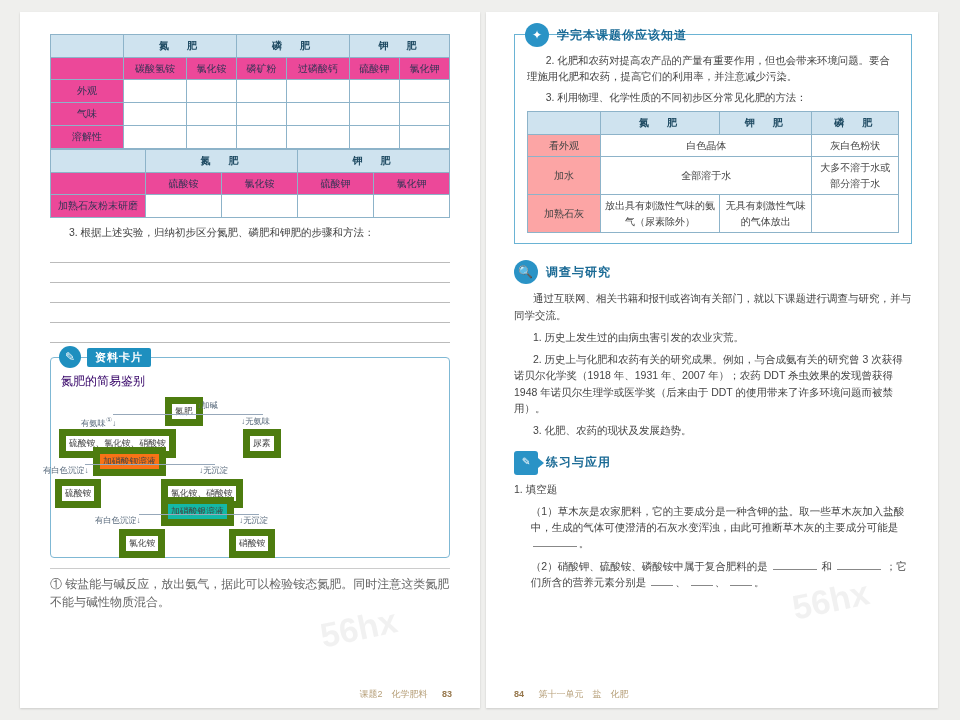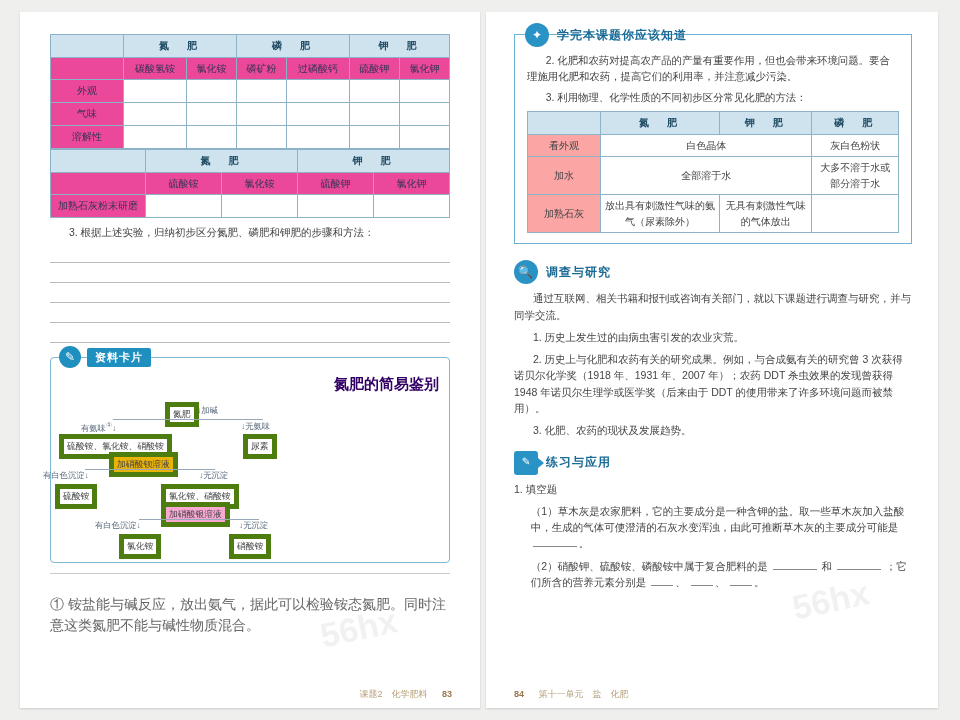--- a/index.html
+++ b/index.html
@@ -18,34 +18,34 @@
   
   p{margin:6px 0;text-indent:1.8em;font-size:10.5px}
   p.noindent{text-indent:0}
   
   .ansline{border-bottom:1px solid #bbb;height:16px;margin:3px 0}
   
   .card{border:1px solid #7fb8d4;border-radius:4px;margin-top:14px;padding:8px 10px 10px}
   .card-head{display:flex;align-items:center;margin:-20px 0 4px -2px}
   .card-icon{width:22px;height:22px;border-radius:50%;background:#1e8fbf;color:#fff;display:flex;align-items:center;justify-content:center;font-size:12px}
   .card-title{margin-left:6px;background:#1e8fbf;color:#fff;padding:1px 8px;border-radius:2px;font-size:11px;font-weight:600;letter-spacing:1px}
-  .card-subtitle{text-align:right;font-weight:700;color:#306;margin:2px 0 6px;font-size:15px}
+  .card-subtitle{text-align:left;font-weight:400;color:#306;margin:2px 0 6px;font-size:12px}
   .card-body{display:flex;gap:8px}
   .card-left{width:33%;font-size:9.5px;color:#2b4a5c;line-height:1.5;text-indent:1.6em}
   .card-diag{flex:1;position:relative}
-  .dbox{position:absolute;border:5px solid #4d7c0f;background:#fff;padding:1px 3px;white-space:nowrap;font-size:8.8px;text-align:right}
+  .dbox{position:absolute;border:7px solid #4d7c0f;background:#fff;padding:1px 3px;white-space:nowrap;font-size:8.8px;text-align:right}
   .dl{position:absolute;background:#97a8ba}
   .dlab{position:absolute;font-size:8.3px;color:#5b6c7e;white-space:nowrap}
   
   .footer-l,.footer-r{position:absolute;bottom:6px;font-size:9px;color:#97784d}
   .footer-l{right:28px}
   .footer-r{left:28px}
   .pageno{font-weight:600}
   .foottext{color:#b7a07a;margin:0 12px}
-  .footnote{border-top:1px solid #ccc;margin-top:10px;padding-top:20px;font-size:14px;color:#666}
+  .footnote{border-top:1px solid #ccc;margin-top:10px;padding-top:6px;font-size:12px;color:#666}
   
   .wm{position:absolute;font-size:34px;color:rgba(180,180,180,.18);pointer-events:none;font-weight:600}
   
   .r-box{border:1px solid #6ab3d4;padding:10px 12px;margin-bottom:16px}
   .r-head{display:flex;align-items:center;margin:-22px 0 6px -2px}
   .r-icon{width:24px;height:24px;border-radius:50%;background:#2a93c6;color:#fff;display:flex;align-items:center;justify-content:center;font-size:12px}
   .r-icon-sq{width:24px;height:24px;background:#2a93c6;color:#fff;display:flex;align-items:center;justify-content:center;border-radius:3px;position:relative}
   .r-icon-sq:before{content:"";position:absolute;right:-6px;top:7px;border-left:6px solid #2a93c6;border-top:5px solid transparent;border-bottom:5px solid transparent}
   .r-title{margin-left:8px;font-weight:600;color:#1a6a95;font-size:12px;letter-spacing:1px}
   .r-box p{text-indent:1.8em;font-size:10.4px;margin:5px 0}
@@ -152,27 +152,27 @@
     <div class="card-subtitle">氮肥的简易鉴别</div>
     <div class="card-body">
      <div class="card-diag" style="height:150px">
        <div class="dbox" style="top:0;left:104px">氮肥</div>
        <div class="dlab" style="top:2px;left:136px">↓<span>加碱</span></div>
        <div class="dl" style="top:17px;left:52px;width:150px;height:1px"></div>
        <div class="dlab" style="top:18px;left:20px"><span>有氨味</span><sup>①</sup>↓</div>
        <div class="dlab" style="top:18px;left:180px">↓<span>无氨味</span></div>
        <div class="dbox" style="top:32px;left:-2px">硫酸铵、氯化铵、硝酸铵</div>
        <div class="dbox" style="top:32px;left:182px">尿素</div>
-       <div class="dbox" style="top:50px;left:48px;background:#eab308">加硝酸钡溶液</div>
+       <div class="dbox" style="top:50px;left:32px;background:#f97316">加硝酸钡溶液</div>
        <div class="dl" style="top:67px;left:24px;width:130px;height:1px"></div>
        <div class="dlab" style="top:67px;left:-18px"><span>有白色沉淀</span>↓</div>
        <div class="dlab" style="top:67px;left:138px">↓<span>无沉淀</span></div>
        <div class="dbox" style="top:82px;left:-6px">硫酸铵</div>
        <div class="dbox" style="top:82px;left:100px">氯化铵、硝酸铵</div>
-       <div class="dbox" style="top:100px;left:100px;background:#f9a8d4">加硝酸银溶液</div>
+       <div class="dbox" style="top:100px;left:100px;background:#14b8a6">加硝酸银溶液</div>
        <div class="dl" style="top:117px;left:78px;width:120px;height:1px"></div>
        <div class="dlab" style="top:117px;left:34px"><span>有白色沉淀</span>↓</div>
        <div class="dlab" style="top:117px;left:178px">↓<span>无沉淀</span></div>
        <div class="dbox" style="top:132px;left:58px">氯化铵</div>
        <div class="dbox" style="top:132px;left:168px">硝酸铵</div>
      </div>
     </div>
    </div>
 
    <div class="footnote">① 铵盐能与碱反应，放出氨气，据此可以检验铵态氮肥。同时注意这类氮肥不能与碱性物质混合。</div>

